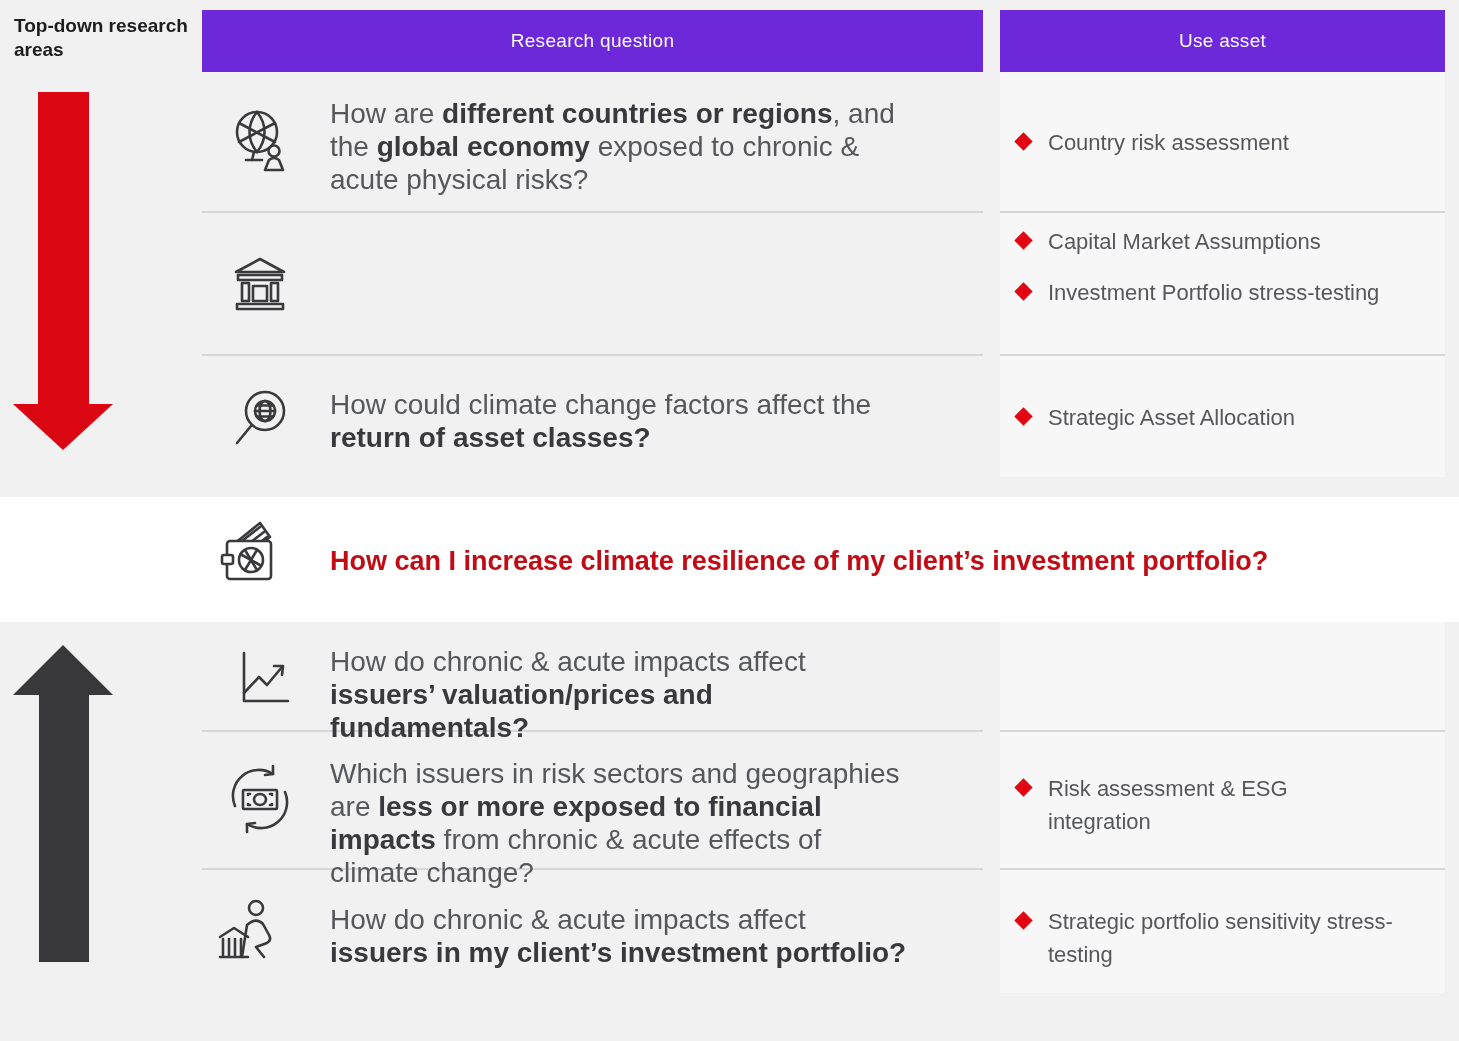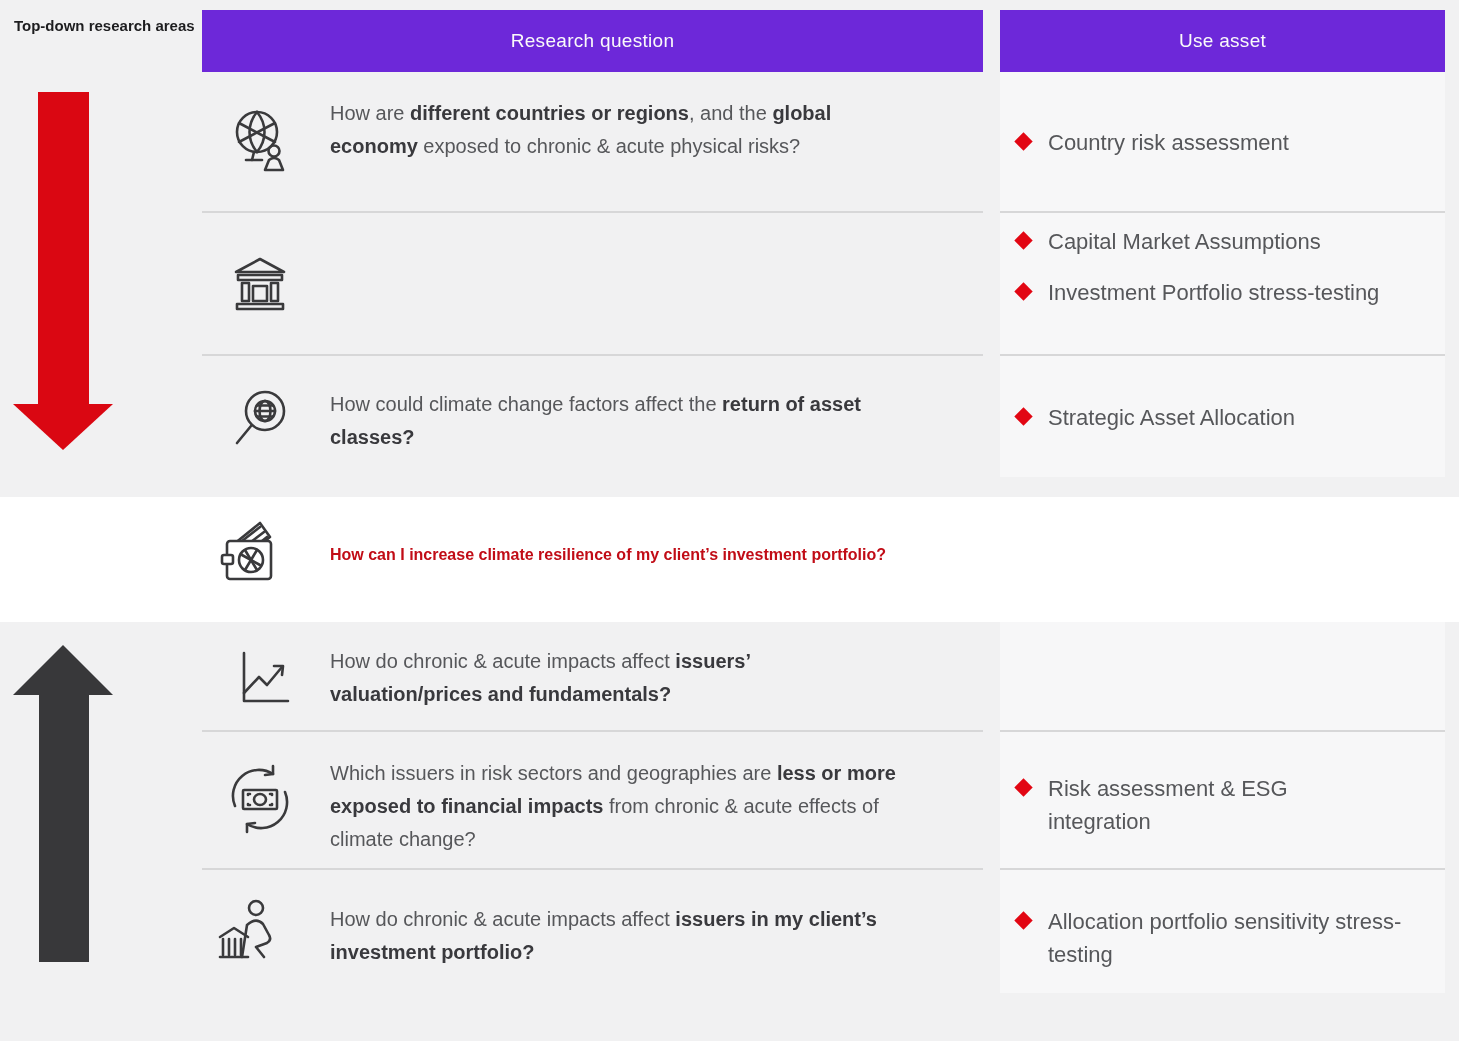--- a/index.html
+++ b/index.html
@@ -15,48 +15,48 @@
   .uc-panel.top    { top:72px;  height:405px; }
   .uc-panel.bottom { top:622px; height:371px; }
 
   .hdr { position:absolute; top:10px; height:62px; background:#6d28d9; color:#fafafa;
          font-size:19px; letter-spacing:0.3px; display:flex; align-items:center; justify-content:center; }
   .hdr-rq { left:202px;  width:781px; }
   .hdr-uc { left:1000px; width:445px; }
 
   .divider { position:absolute; height:2px; background:#d7d7d8; }
 
-  .rail-label { position:absolute; left:14px; width:185px; font-size:15px; font-weight:bold;
+  .rail-label { position:absolute; left:14px; width:185px; font-size:19px; font-weight:bold;
                 color:#1d1d1f; line-height:24px; }
 
   .arrow { position:absolute; left:13px; width:101px; }
   .arrow .shaft { margin:0 auto; }
   .arrow-down { top:92px; }
   .arrow-down .shaft { width:51px; height:312px; background:#da0712; }
   .arrow-down .head  { width:0; height:0; border-left:50.5px solid transparent;
                        border-right:50.5px solid transparent; border-top:46px solid #da0712; }
   .arrow-up { top:645px; }
   .arrow-up .head  { width:0; height:0; border-left:50.5px solid transparent;
                      border-right:50.5px solid transparent; border-bottom:50px solid #38383a; }
   .arrow-up .shaft { width:50px; height:267px; background:#38383a; }
 
   .icon { position:absolute; }
   .icon svg { display:block; stroke:#3a3a3c; fill:none; stroke-width:2.6;
               stroke-linecap:round; stroke-linejoin:round; }
 
-  .q { position:absolute; left:330px; font-size:20px; line-height:33px; color:#56575a; }
+  .q { position:absolute; left:330px; font-size:28px; line-height:33px; color:#56575a; }
   .q b { color:#39393d; }
 
   .uc { position:absolute; left:1017px; display:flex; gap:18px;
         font-size:22px; line-height:33px; color:#56575a; }
   .diamond { width:13px; height:13px; background:#e20613; transform:rotate(45deg);
              flex:none; margin-top:9px; }
 
   .red-heading { position:absolute; left:330px; top:546px; width:1070px;
-                 font-size:16px; font-weight:bold; color:#c10c16; }
+                 font-size:27px; font-weight:bold; color:#c10c16; }
 </style>
 </head>
 <body>
 
 <div class="canvas">
 
   <div class="band-top"></div>
   <div class="band-mid"></div>
   <div class="band-bottom"></div>
   <div class="uc-panel top"></div>
@@ -193,16 +193,16 @@
       <line x1="11" y1="46" x2="11" y2="62"></line>
       <line x1="17" y1="46" x2="17" y2="62"></line>
       <line x1="23" y1="46" x2="23" y2="62"></line>
       <line x1="29" y1="46" x2="29" y2="62"></line>
       <line x1="8" y1="64" x2="36" y2="64"></line>
     </svg>
   </div>
   <div class="q" style="top:903px; width:580px;"><span>How do chronic &amp; acute impacts affect </span><b>issuers in my client’s investment portfolio?</b></div>
   <div class="uc" style="top:905px;">
     <span class="diamond"></span>
-    <span style="width:380px;">Allocation portfolio sensitivity stress-testing</span>
+    <span style="width:380px;">Strategic portfolio sensitivity stress-testing</span>
   </div>
 
 </div>
 
 </body></html>

